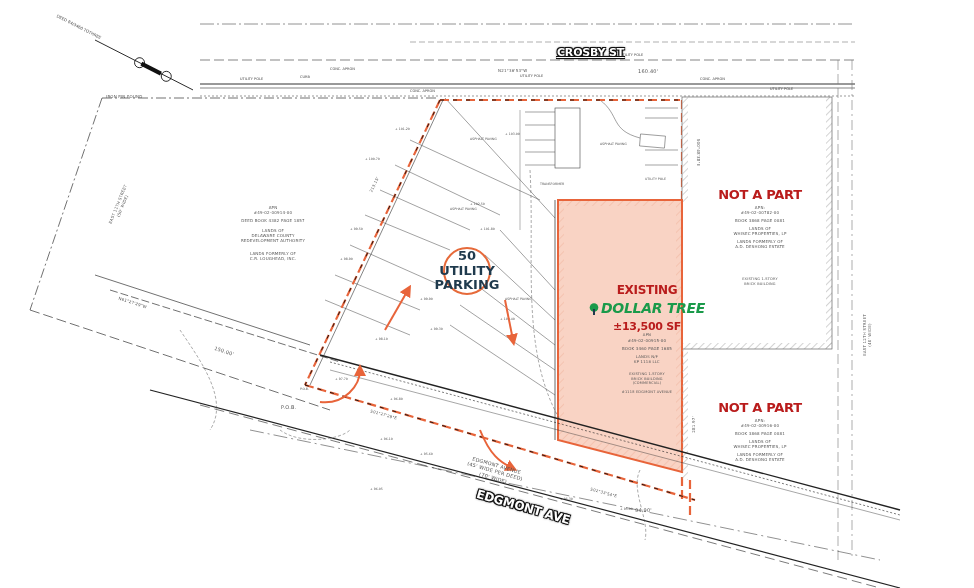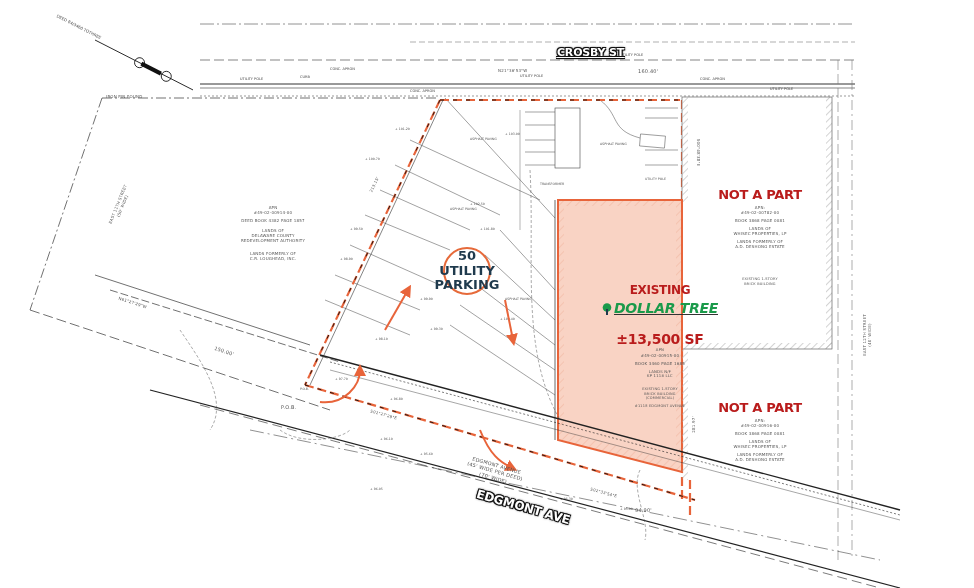--- a/index.html
+++ b/index.html
@@ -3,21 +3,21 @@
 <meta charset="utf-8">
 <style>
   html, body { margin:0; padding:0; background:#ffffff; }
   body { width:974px; height:588px; overflow:hidden; position:relative; font-family:"Liberation Sans", sans-serif; }
   #plan { position:absolute; left:0; top:0; width:974px; height:588px; }
   .lbl { position:absolute; font-family:"DejaVu Sans", sans-serif; color:#333; text-align:center; line-height:1.25; }
   .tiny { font-size:4px; letter-spacing:0.2px; color:#555; }
   .heading { font-family:"DejaVu Sans", sans-serif; font-weight:bold; color:#b91c1c; letter-spacing:-0.3px; }
   .street-tag { position:absolute; font-family:"DejaVu Sans", sans-serif; font-weight:bold; color:#ffffff; font-size:11px; letter-spacing:-0.2px;
      text-shadow: -1px -1px 0 #111, 1px -1px 0 #111, -1px 1px 0 #111, 1px 1px 0 #111, 0 0 3px #000, 0 0 2px #000; white-space:nowrap; }
-  .dt-logo { display:flex; align-items:center; justify-content:center; gap:2px;text-decoration:underline; }
+  .dt-logo { display:flex; align-items:center; justify-content:center; gap:2px; }
   .dt-text { font-family:"DejaVu Sans", sans-serif; font-weight:bold; color:#1a9a4a; font-size:14px; letter-spacing:-0.3px; font-style:italic; }
   .tree { width:10px; height:12px; position:relative; }
   .parking-circle { position:absolute; width:44px; height:44px; border:2px solid #e66a3a; border-radius:50%; background:#fff; display:flex; flex-direction:column; align-items:center; justify-content:center; }
   .parking-circle span { font-family:"DejaVu Sans", sans-serif; font-weight:bold; color:#1f3a4d; font-size:13px; line-height:1.15; }
 </style>
 </head>
 <body>
 
 <svg id="plan" viewBox="0 0 974 588" xmlns="http://www.w3.org/2000/svg">
   <defs>
@@ -228,30 +228,30 @@
   <div style="margin-top:8px">LANDS FORMERLY OF</div>
   <div>C.R. LOUGHEAD, INC.</div>
 </div>
 
 <div class="parking-circle" style="left:443px;top:247px;">
   <span>50</span>
   <span>UTILITY</span>
   <span>PARKING</span>
 </div>
 
-<div class="lbl" style="left:592px;top:283px;width:136px;">
+<div class="lbl" style="left:579px;top:283px;width:136px;">
   <div class="heading" style="font-size:12px;">EXISTING</div>
   <div class="dt-logo" style="margin-top:2px;">
     <svg class="tree" viewBox="0 0 10 12">
       <circle cx="5" cy="4.5" r="4.3" fill="#1a9a4a"></circle>
       <rect x="4" y="6" width="2" height="6" fill="#1f3a4d"></rect>
     </svg>
     <span class="dt-text">DOLLAR TREE</span>
   </div>
-  <div class="heading" style="font-size:14px;margin-top:13px;">±13,500 SF</div>
+  <div class="heading" style="font-size:11px;margin-top:2px;">±13,500 SF</div>
   <div class="tiny" style="font-size:3.8px">APN</div>
   <div class="tiny" style="font-size:4px">#49-02-00915-00</div>
   <div class="tiny" style="font-size:4px;margin-top:3px">BOOK 3460 PAGE 1685</div>
   <div class="tiny" style="font-size:3.8px;margin-top:4px">LANDS N/F</div>
   <div class="tiny" style="font-size:3.8px">KP 1118 LLC</div>
   <div class="tiny" style="font-size:3.5px;margin-top:8px">EXISTING 1-STORY</div>
   <div class="tiny" style="font-size:3.5px">BRICK BUILDING</div>
   <div class="tiny" style="font-size:3.5px">(COMMERCIAL)</div>
   <div class="tiny" style="font-size:3.5px;margin-top:4px">#1118 EDGMONT AVENUE</div>
 </div>

